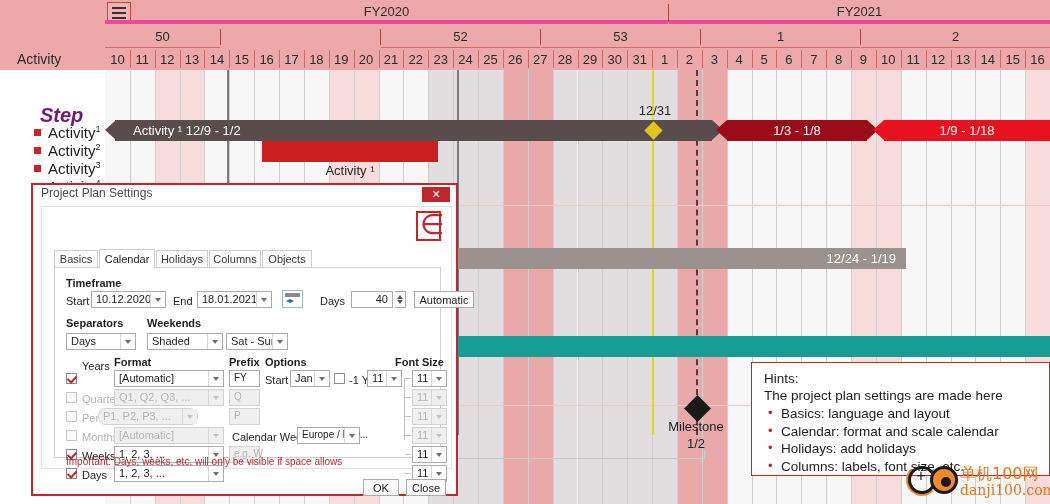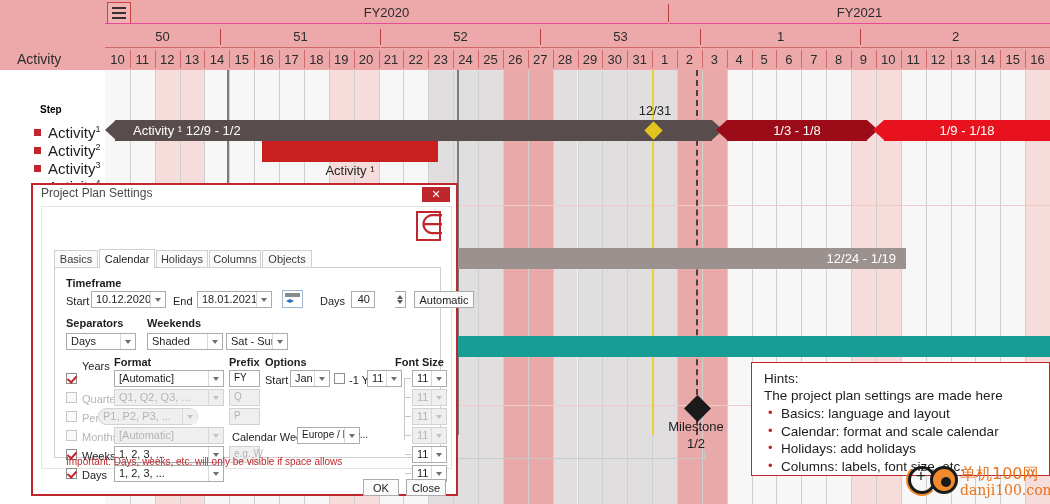--- a/index.html
+++ b/index.html
@@ -20,21 +20,21 @@
     position:absolute; left:2px; top:2px; width:24px; height:22px;
     background:#f0b3b3; border:1px solid #cf4040;
     display:flex; flex-direction:column; justify-content:center; align-items:center; gap:3px;
   }
   .hdr-menu i { display:block; width:14px; height:2px; background:#3b2e2e; }
   .hdr-fyrow { position:absolute; left:0; top:0; width:945px; height:26px; }
   .fy-cell {
     position:absolute; top:2px; height:22px;
     display:flex; align-items:center; justify-content:center;
     font-size:13px; color:#2b2b2b;
-    border-bottom:1px solid #ec4899;
+    border-bottom:4px solid #ec4899;
   }
   .fy-sep { position:absolute; top:4px; width:1px; height:18px; background:#b34141; }
 
   .hdr-wkrow { position:absolute; left:0; top:26px; width:945px; height:22px; }
   .wk-cell {
     position:absolute; top:0; height:22px;
     display:flex; align-items:center; justify-content:center;
     font-size:13px; color:#2b2b2b;
     border-bottom:1px solid #d06a6a;
   }
@@ -58,21 +58,21 @@
   .body { position:absolute; left:0; top:70px; width:945px; height:434px; background:#f6f6f6; }
   .bodyleft { position:absolute; left:-105px; top:70px; width:105px; height:434px; background:#ffffff; }
   .colband { position:absolute; top:0; height:434px; }
   .vline { position:absolute; top:0; width:1px; height:434px; background:#cfcfcf; }
   .vline-strong { position:absolute; top:0; width:2px; height:365px; background:#7c7c7c; }
   .vline-yellow { position:absolute; top:0; width:2px; height:365px; background:#e8d32a; }
   .vline-dash { position:absolute; top:0; width:0; height:365px; border-left:2px dashed #4a4040; }
   .rowline { position:absolute; left:0; width:945px; height:1px; background:#f0c9c9; }
 
   
-  .steptitle { position:absolute; left:40px; top:104px; font-size:10px; font-weight:bold; color:#000000; }
+  .steptitle { position:absolute; left:40px; top:104px; font-size:20px; font-weight:bold; font-style:italic; color:#701a75; }
   .actitem { position:absolute; left:34px; font-size:15px; color:#1d1d1d; white-space:nowrap; }
   .actitem .bul { display:inline-block; width:7px; height:7px; background:#c0272d; margin-right:7px; vertical-align:2px; }
   .actitem sup { font-size:9px; }
 
   
   .bar { position:absolute; display:flex; align-items:center; color:#fff; font-size:13px; white-space:nowrap; }
   .bar-summary { background:#594c4c; height:21px; }
   .bar-dkred   { background:#9c0c18; height:21px; }
   .bar-red     { background:#e8121e; height:21px; }
   .bar-solidred{ background:#c9201f; height:21px; }
@@ -199,21 +199,20 @@
         <i></i>
     </div>
 
     <div class="hdr-fyrow" id="fyrow">
         <div class="fy-cell" style="left: 0px; width: 563px;">FY2020</div>
         <div class="fy-cell" style="left: 564px; width: 381px;">FY2021</div>
         <div class="fy-sep" style="left: 563px;"></div>
       </div>
     <div class="hdr-wkrow" id="wkrow">
         <div class="wk-cell" style="left: 0px; width: 115px;">50</div>
-        <div class="wk-cell" style="left: 116px; width: 159px;">51</div>
         <div class="wk-sep" style="left: 115px;"></div>
         <div class="wk-cell" style="left: 276px; width: 159px;">52</div>
         <div class="wk-sep" style="left: 275px;"></div>
         <div class="wk-cell" style="left: 436px; width: 159px;">53</div>
         <div class="wk-sep" style="left: 435px;"></div>
         <div class="wk-cell" style="left: 596px; width: 159px;">1</div>
         <div class="wk-sep" style="left: 595px;"></div>
         <div class="wk-cell" style="left: 756px; width: 189px;">2</div>
         <div class="wk-sep" style="left: 755px;"></div>
       </div>
@@ -477,21 +476,21 @@
     <div class="lbl" style="left:131px; top:88px;">End</div>
     <div class="fld" style="left:155px; top:84px; width:75px;">
       <span class="v">18.01.2021</span>
       <span class="dd"></span>
     </div>
     <div class="cal-icn" style="left:240px; top:83px;">
       <i></i>
         <b>◂▸</b>
     </div>
     <div class="lbl" style="left:278px; top:88px;">Days</div>
-    <div class="fld" style="left:309px; top:84px; width:24px;">
+    <div class="fld" style="left:309px; top:84px; width:42px;">
       <span class="num">40</span>
     </div>
     <div class="spin" style="left:353px; top:84px;"></div>
     <div class="btn" style="left:372px; top:84px; width:60px;">Automatic</div>
 
     <div class="lbl-b" style="left:24px; top:110px;">Separators</div>
     <div class="fld" style="left:24px; top:126px; width:70px;">
       <span class="v">Days</span>
       <span class="dd"></span>
     </div>

